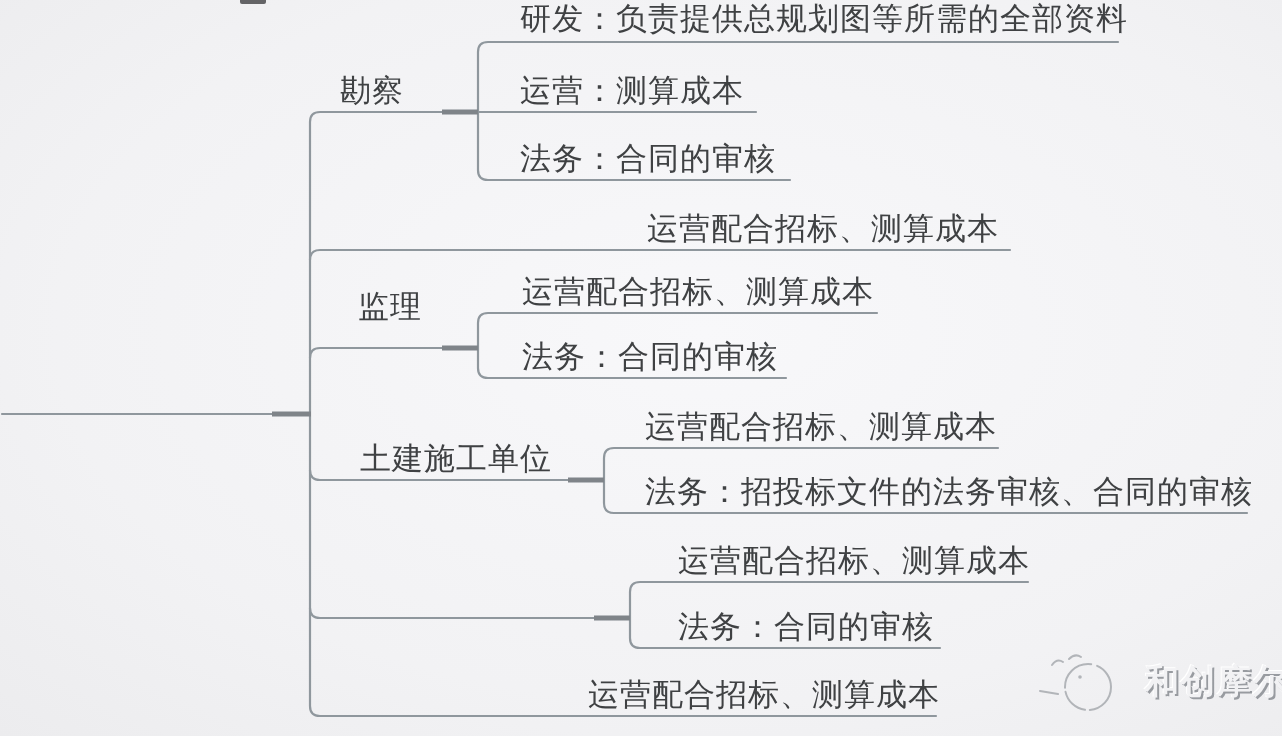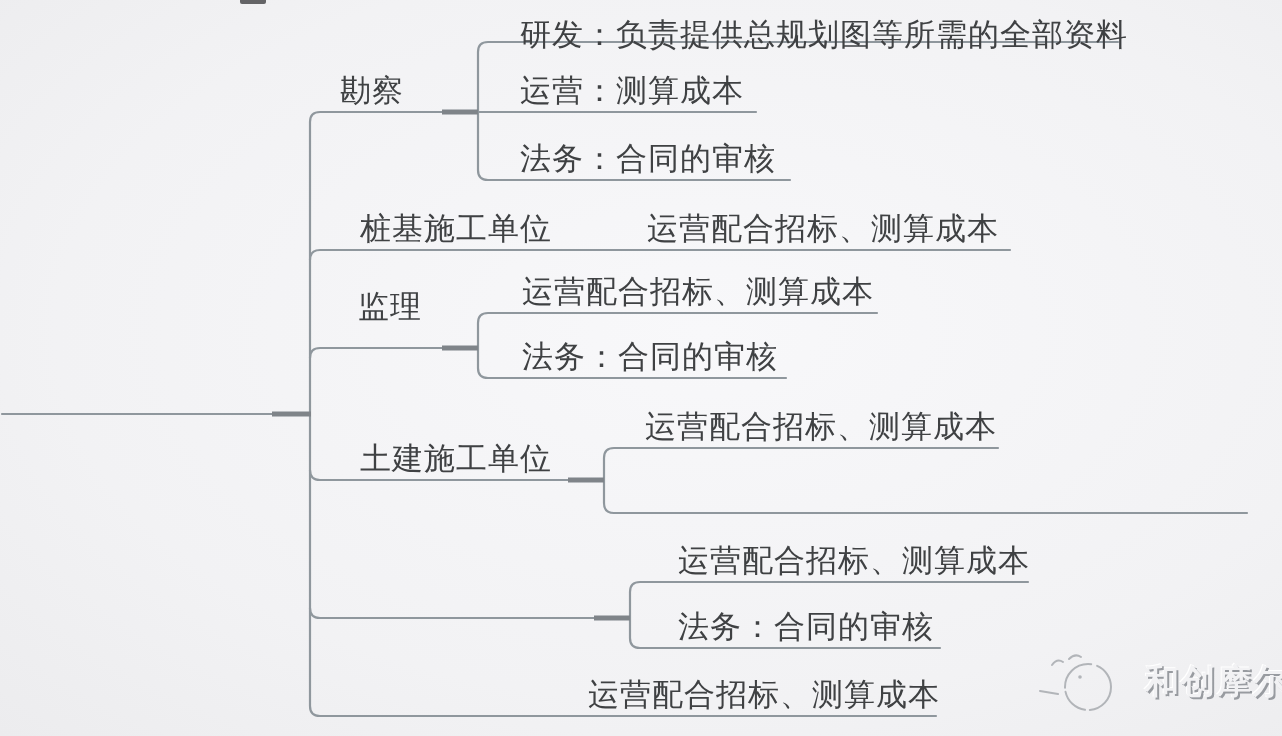--- a/index.html
+++ b/index.html
@@ -80,33 +80,33 @@
       <path d="M1069,659 q6,-6 12,-2"></path>
       <circle cx="1080" cy="677" r="1.8" fill="#b2b5b9" stroke="none"></circle>
       <path d="M1040,691 L1058,694"></path>
     </g>
   </svg>
 
   <div class="top-smudge"></div>
 
 
   <div class="node" style="left:340px;top:72px">勘察</div>
-  <div class="node" style="left:520px;top:16px">研发：负责提供总规划图等所需的全部资料</div>
+  <div class="node" style="left:520px;top:0">研发：负责提供总规划图等所需的全部资料</div>
   <div class="node" style="left:520px;top:72px">运营：测算成本</div>
   <div class="node" style="left:520px;top:140px">法务：合同的审核</div>
 
-  <div class="node" style="left:360px;top:210px">桩基施工单位</div>
   <div class="node" style="left:647px;top:210px">运营配合招标、测算成本</div>
 
   <div class="node" style="left:358px;top:288px">监理</div>
   <div class="node" style="left:522px;top:273px">运营配合招标、测算成本</div>
   <div class="node" style="left:522px;top:338px">法务：合同的审核</div>
 
   <div class="node" style="left:360px;top:440px">土建施工单位</div>
   <div class="node" style="left:645px;top:408px">运营配合招标、测算成本</div>
+  <div class="node" style="left:645px;top:473px">法务：招投标文件的法务审核、合同的审核</div>
 
   <div class="node" style="left:678px;top:542px">运营配合招标、测算成本</div>
   <div class="node" style="left:678px;top:608px">法务：合同的审核</div>
 
   <div class="node" style="left:588px;top:676px">运营配合招标、测算成本</div>
 
   <div class="watermark-text">和创摩尔</div>
 
 </div>
 

